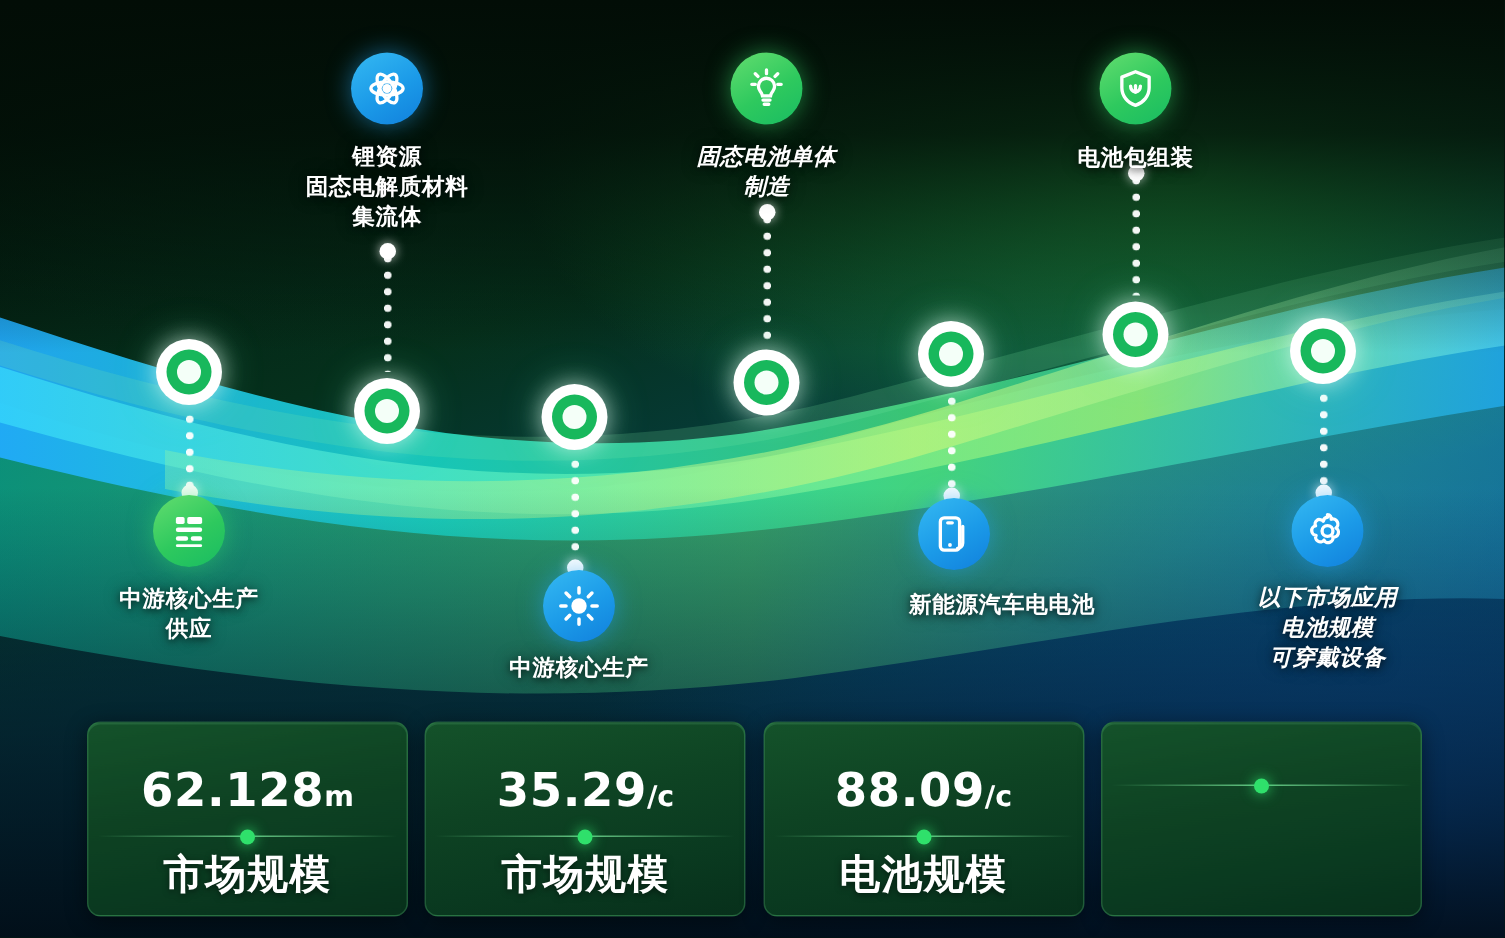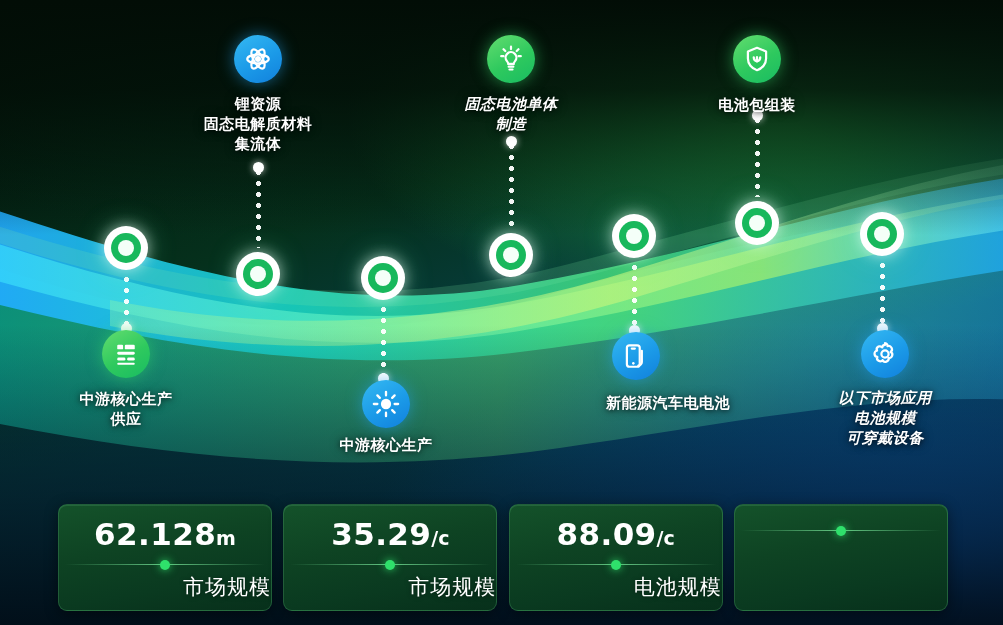--- a/index.html
+++ b/index.html
@@ -110,21 +110,21 @@
   .cards{
     position:absolute;
     left:58px; bottom:14px;
     width:890px;
     display:flex;
     justify-content:space-between;
   }
   .card{
     width:212px;
     border-radius:9px;
-    padding:12px 0 10px 0;
+    padding:28px 0 10px 0;
     background:linear-gradient(170deg,#14522a 0%,#0e4323 40%,#0a3a20 72%,#07301b 100%);
     border:1px solid rgba(120,230,150,.22);
     box-shadow:0 3px 14px rgba(0,0,0,.45), inset 0 1px 0 rgba(160,255,190,.12);
     text-align:center;
   }
   .card-value{
     color:#ffffff;
     font-size:31px;
     font-weight:700;
     letter-spacing:.4px;
@@ -146,26 +146,25 @@
     background:linear-gradient(90deg,rgba(110,235,150,0) 0%,rgba(130,245,165,.75) 50%,rgba(110,235,150,0) 100%);
   }
   .card-sep .dot{
     position:absolute;left:50%;top:2px;margin-left:-5px;
     width:10px;height:10px;border-radius:50%;
     background:#2fe06b;
     box-shadow:0 0 9px rgba(47,224,107,.9);
   }
   .card-label{
     color:#ffffff;
-    font-size:21px;
-    font-weight:400;
+    font-size:27px;
+    font-weight:700;
     letter-spacing:1px;
     line-height:1.2;
     text-shadow:0 1px 4px rgba(0,0,0,.5);
-    text-align:right;
   }
 </style>
 </head>
 <body>
 
 <div id="stage">
 
   <div class="bg-base"></div>
 
   <div class="waves">

